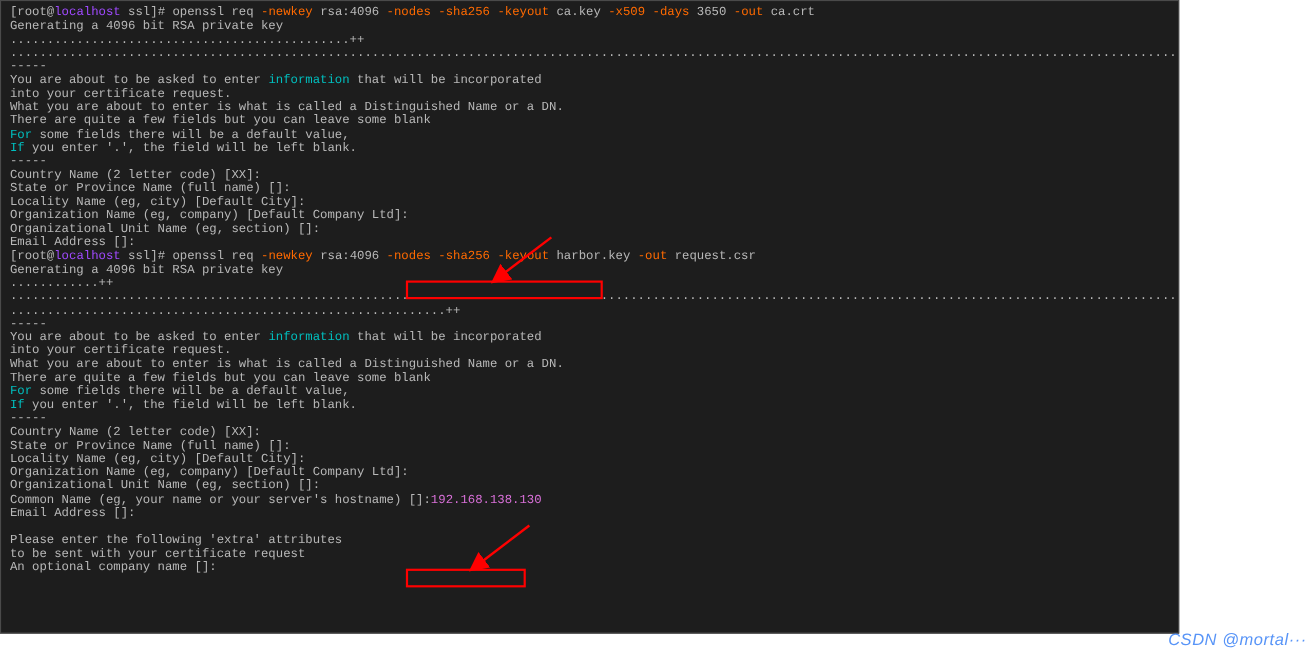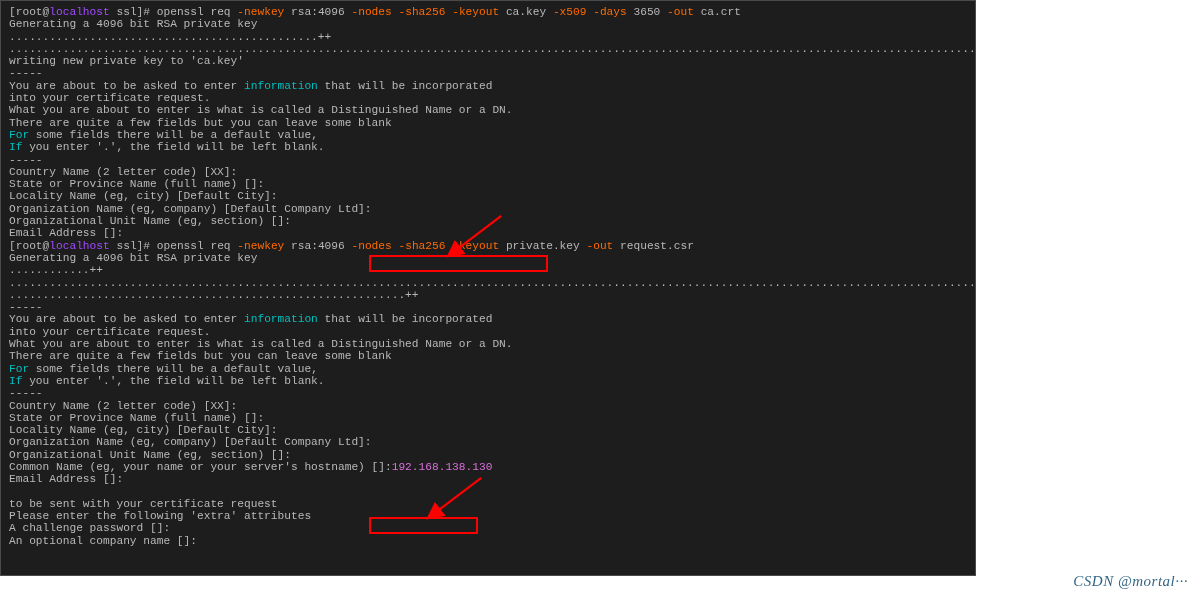--- a/index.html
+++ b/index.html
@@ -1,18 +1,18 @@
 <!DOCTYPE html>
 <html><head>
 <meta charset="utf-8">
 <style>
   html,body{margin:0;padding:0;background:#fff;width:1194px;height:590px;overflow:hidden;}
   .term{
     position:relative;
-    width:976px;
+    width:1072px;
     height:576px;
     background:#1d1d1d;
     border:1px solid #4a4a4a;
     margin:0;
     box-sizing:border-box;
     padding:5px 0 0 0;
     font-family:Consolas,"Courier New",monospace;
     font-size:11.2px;
     line-height:12.3px;
     color:#b8b8b8;
@@ -20,69 +20,67 @@
   }
   .line{white-space:pre;padding-left:8px;}
   .host{color:#a04aff;}
   .flag{color:#ff6a00;}
   .cyan{color:#00bfbf;}
   .pink{color:#d970d9;}
   .box1{position:absolute;border:2px solid red;top:254px;left:368px;width:175px;height:13px;}
   .box2{position:absolute;border:2px solid red;top:516px;left:368px;width:105px;height:13px;}
   .arrow{position:absolute;width:60px;height:40px;}
   .arrow svg{width:100%;height:100%;overflow:visible;}
-  .watermark{position:absolute;right:6px;bottom:0px;color:#0c4a6e;font-family:Liberation Serif, serif;font-size:15px;font-style:italic;opacity:.85;letter-spacing:.5px;}
+  .watermark{position:absolute;right:6px;bottom:0px;color:#3b82f6;font-family:Liberation Sans, sans-serif;font-size:15px;font-style:italic;opacity:.85;letter-spacing:.5px;}
 </style>
 </head>
 <body>
 
 <div class="term">
   <div class="line"><span>[root@</span><span class="host">localhost</span><span> ssl]# </span><span>openssl req </span><span class="flag">-newkey</span><span> rsa:4096 </span><span class="flag">-nodes </span><span class="flag">-sha256 </span><span class="flag">-keyout</span><span> ca.key </span><span class="flag">-x509 </span><span class="flag">-days</span><span> 3650 </span><span class="flag">-out</span><span> ca.crt</span></div>
   <div class="line">Generating a 4096 bit RSA private key</div>
   <div class="line">..............................................++</div>
   <div class="line">.....................................................................................................................................................................................++</div>
-  <div class="line">writing new private key to 'ca.key'</div>
   <div class="line">-----</div>
   <div class="line"><span>You are about to be asked to enter </span><span class="cyan">information</span><span> that will be incorporated</span></div>
   <div class="line">into your certificate request.</div>
   <div class="line">What you are about to enter is what is called a Distinguished Name or a DN.</div>
   <div class="line">There are quite a few fields but you can leave some blank</div>
   <div class="line"><span class="cyan">For</span><span> some fields there will be a default value,</span></div>
   <div class="line"><span class="cyan">If</span><span> you enter '.', the field will be left blank.</span></div>
   <div class="line">-----</div>
   <div class="line">Country Name (2 letter code) [XX]:</div>
   <div class="line">State or Province Name (full name) []:</div>
   <div class="line">Locality Name (eg, city) [Default City]:</div>
   <div class="line">Organization Name (eg, company) [Default Company Ltd]:</div>
   <div class="line">Organizational Unit Name (eg, section) []:</div>
   <div class="line">Email Address []:</div>
-  <div class="line"><span>[root@</span><span class="host">localhost</span><span> ssl]# </span><span>openssl req </span><span class="flag">-newkey</span><span> rsa:4096 </span><span class="flag">-nodes </span><span class="flag">-sha256 </span><span class="flag">-keyout</span><span> private.key </span><span class="flag">-out</span><span> request.csr</span></div>
+  <div class="line"><span>[root@</span><span class="host">localhost</span><span> ssl]# </span><span>openssl req </span><span class="flag">-newkey</span><span> rsa:4096 </span><span class="flag">-nodes </span><span class="flag">-sha256 </span><span class="flag">-keyout</span><span> harbor.key </span><span class="flag">-out</span><span> request.csr</span></div>
   <div class="line">Generating a 4096 bit RSA private key</div>
   <div class="line">............++</div>
   <div class="line">.....................................................................................................................................................................................++</div>
   <div class="line">...........................................................++</div>
   <div class="line">-----</div>
   <div class="line"><span>You are about to be asked to enter </span><span class="cyan">information</span><span> that will be incorporated</span></div>
   <div class="line">into your certificate request.</div>
   <div class="line">What you are about to enter is what is called a Distinguished Name or a DN.</div>
   <div class="line">There are quite a few fields but you can leave some blank</div>
   <div class="line"><span class="cyan">For</span><span> some fields there will be a default value,</span></div>
   <div class="line"><span class="cyan">If</span><span> you enter '.', the field will be left blank.</span></div>
   <div class="line">-----</div>
   <div class="line">Country Name (2 letter code) [XX]:</div>
   <div class="line">State or Province Name (full name) []:</div>
   <div class="line">Locality Name (eg, city) [Default City]:</div>
   <div class="line">Organization Name (eg, company) [Default Company Ltd]:</div>
   <div class="line">Organizational Unit Name (eg, section) []:</div>
   <div class="line"><span>Common Name (eg, your name or your server's hostname) []:</span><span class="pink">192.168.138.130</span></div>
   <div class="line">Email Address []:</div>
   <div class="line">&nbsp;</div>
+  <div class="line">Please enter the following 'extra' attributes</div>
   <div class="line">to be sent with your certificate request</div>
-  <div class="line">Please enter the following 'extra' attributes</div>
-  <div class="line">A challenge password []:</div>
   <div class="line">An optional company name []:</div>
 
   <div class="box1"></div>
   <div class="box2"></div>
 
   <div class="arrow" style="top:213px;left:448px;">
     <svg viewBox="0 0 60 45">
         <defs>
           <marker id="ah1" markerWidth="8" markerHeight="8" refX="2" refY="4" orient="auto">
             <path d="M0,0 L0,8 L8,4 z" fill="red"></path>

